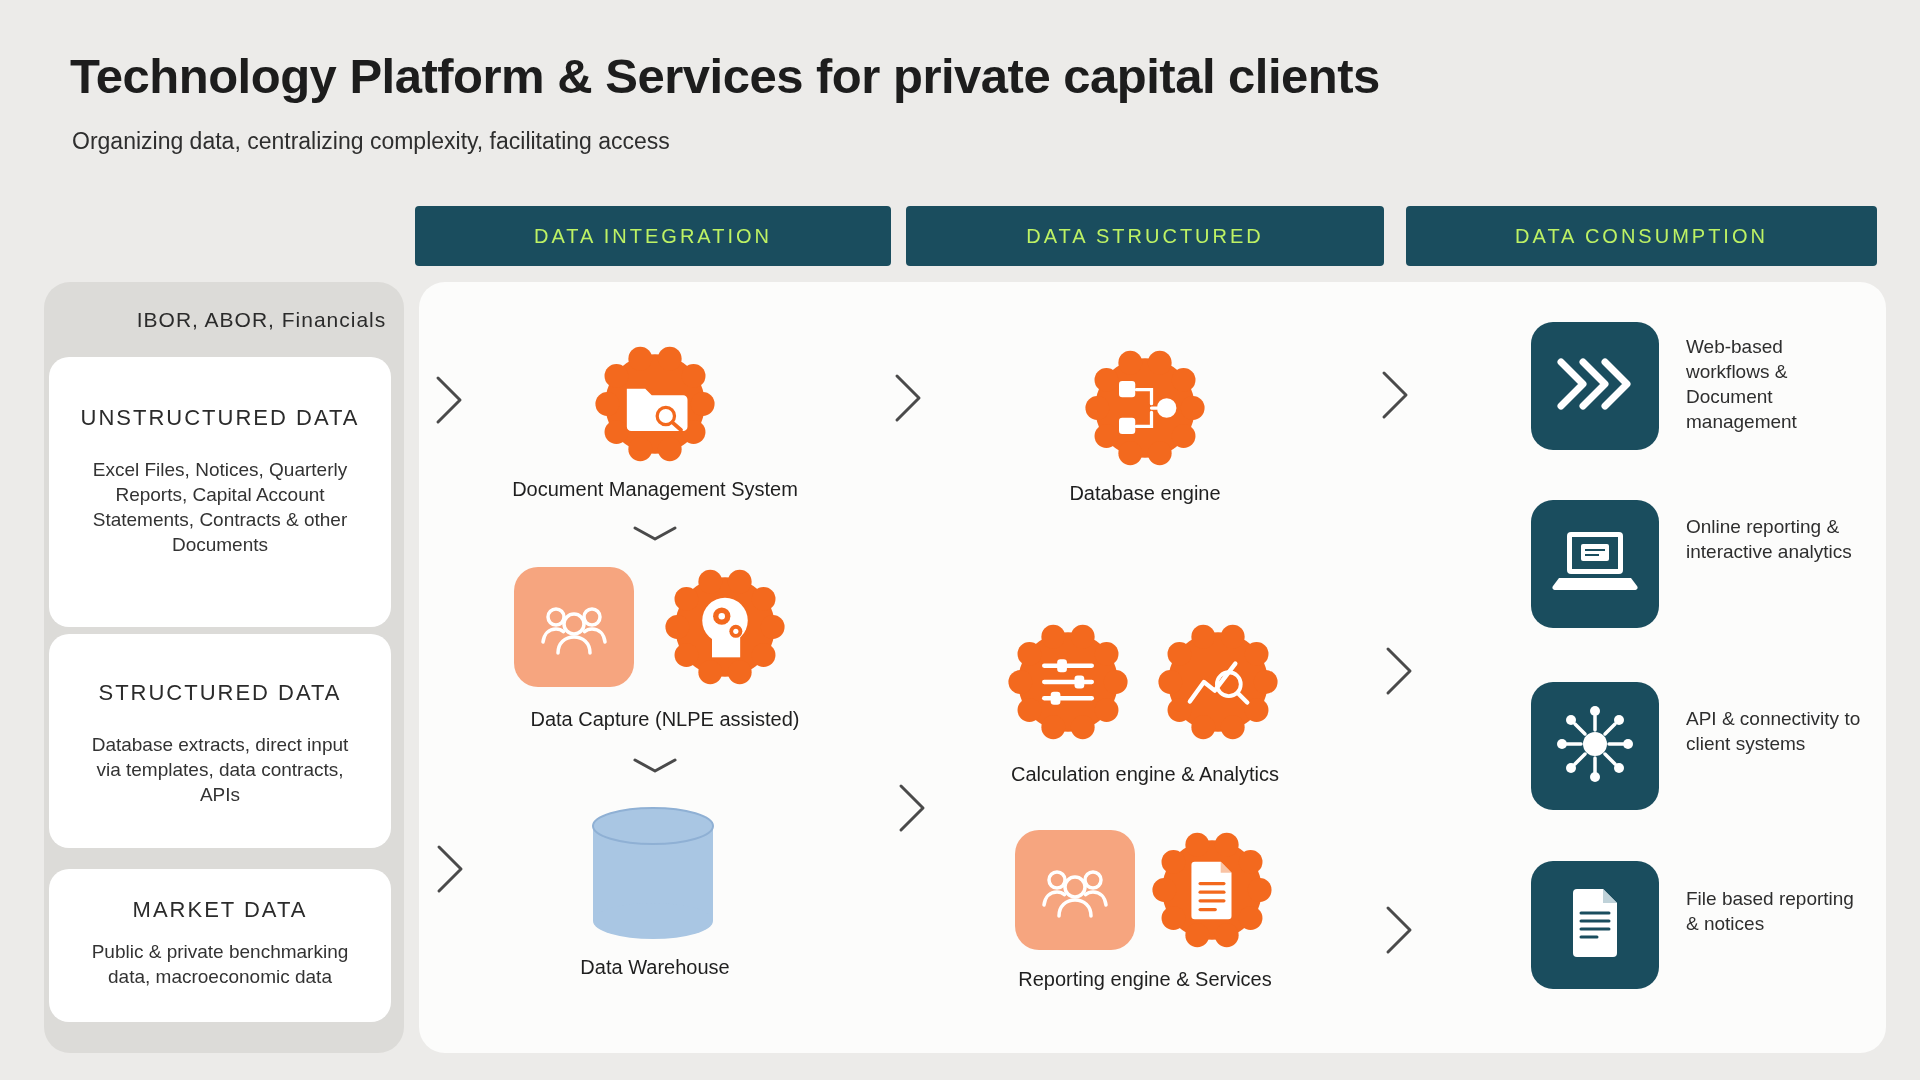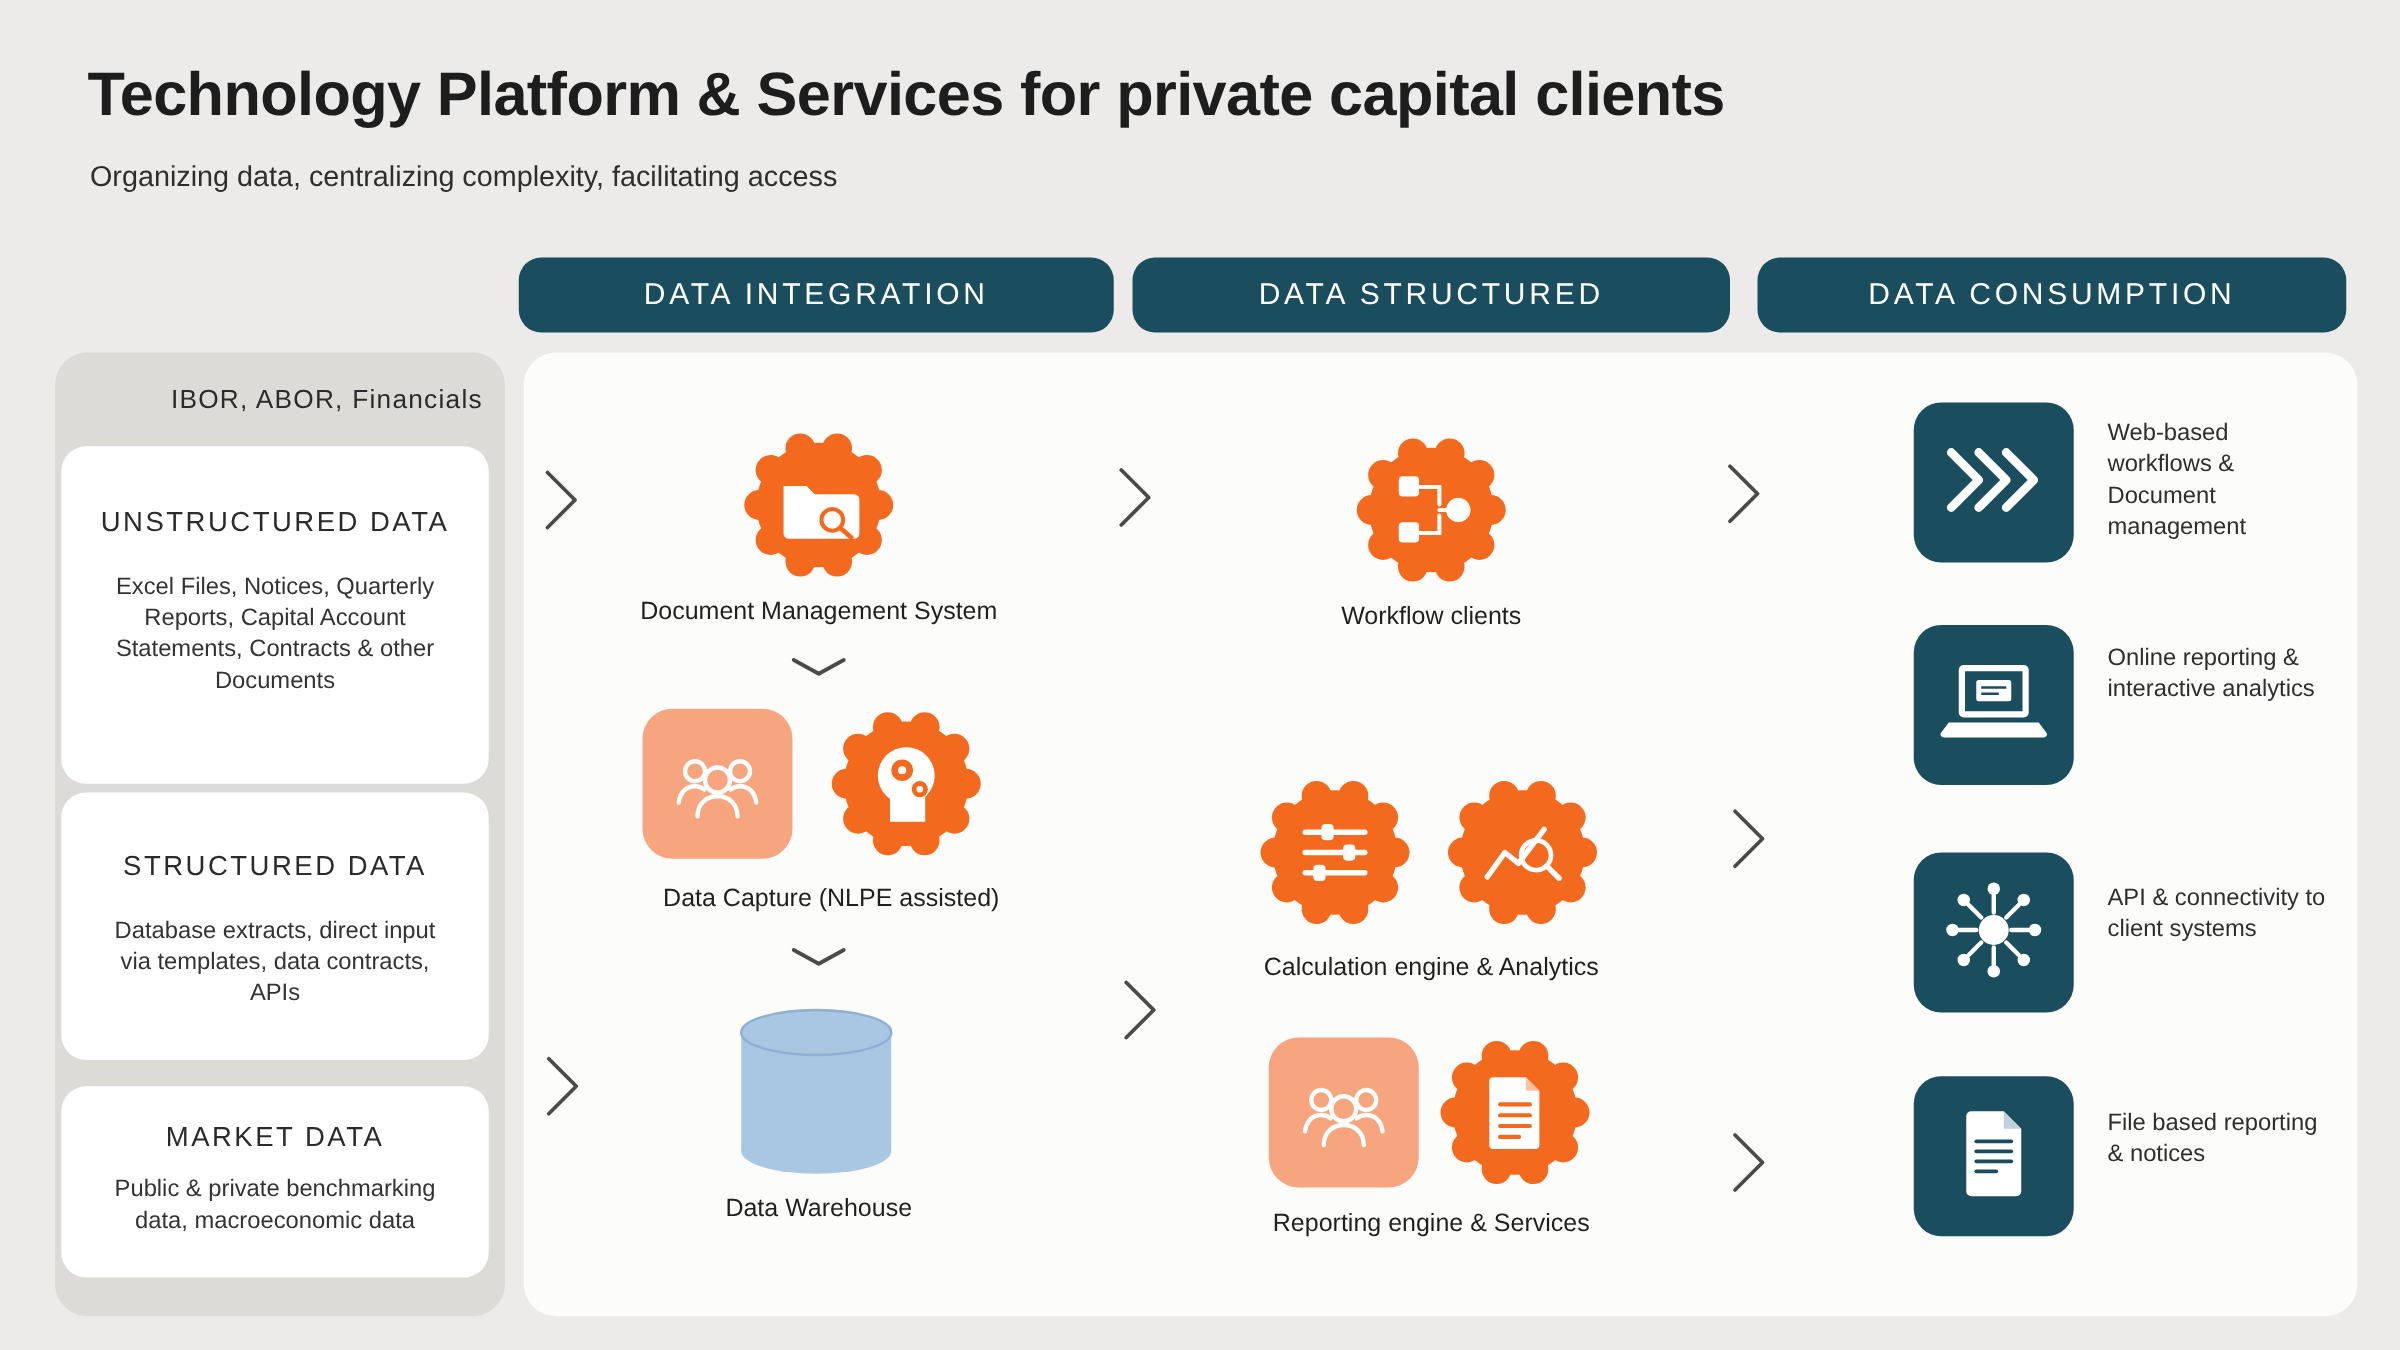--- a/index.html
+++ b/index.html
@@ -7,22 +7,22 @@
   body { font-family:"Liberation Sans","DejaVu Sans",sans-serif; color:#222; }
   #stage { position:relative; width:1920px; height:1080px; background:#ECEBE9; overflow:hidden; }
   .abs { position:absolute; }
 
   .page-title { position:absolute; left:70px; top:48px; font-size:49px; font-weight:600; letter-spacing:-0.5px; color:#1d1d1d; }
   .page-subtitle { position:absolute; left:72px; top:128px; font-size:23px; color:#2e2e2e; }
 
   .brand { position:absolute; left:1628px; top:86px; display:flex; align-items:center; gap:8px; }
   .brand-text { font-size:31px; font-weight:700; color:#121212; letter-spacing:-0.5px; }
 
-  .pill { position:absolute; height:60px; background:#1A4D5E; border-radius:18px; color:#ffffff;
-          display:flex; align-items:center; justify-content:center; font-size:24px; letter-spacing:3px; }
+  .pill { position:absolute; height:60px; background:#1A4D5E; border-radius:4px; color:#bef264;
+          display:flex; align-items:center; justify-content:center; font-size:20px; letter-spacing:3px; }
 
   .sidebar { position:absolute; left:44px; top:282px; width:360px; height:771px; background:#DCDBD8; border-radius:26px; }
   .sidebar-heading { position:absolute; left:44px; top:308px; width:435px; text-align:center;
                      font-size:21px; letter-spacing:1px; color:#2b2b2b; }
   .card { position:absolute; background:#fff; border-radius:20px; text-align:center; padding:4px 28px; }
   .card-title { font-size:22px; letter-spacing:2px; color:#2b2b2b; }
   .card-body { font-size:19px; line-height:1.32; color:#333; margin-top:26px; }
 
   .panel { position:absolute; left:419px; top:282px; width:1467px; height:771px; background:#FCFCFB; border-radius:26px; }
 
@@ -166,21 +166,21 @@
       <g stroke="#fff" stroke-width="3" fill="none" stroke-linecap="round">
         <path d="M52 43h14v13"></path>
         <path d="M52 77h14v-13"></path>
         <path d="M66 60h5"></path>
       </g>
       <rect x="36" y="35" width="15" height="15" rx="3" fill="#fff"></rect>
       <rect x="36" y="69" width="15" height="15" rx="3" fill="#fff"></rect>
       <circle cx="80" cy="60" r="9" fill="#fff"></circle>
     </svg>
   </div>
-  <div class="icon-label" style="left:995px; top:482px; width:300px;">Workflow clients</div>
+  <div class="icon-label" style="left:995px; top:482px; width:300px;">Database engine</div>
 
   <div class="abs" style="left:1003px; top:617px;">
     <svg width="130" height="130" viewBox="0 0 120 120">
       <g fill="#F3691E">
         <circle cx="60" cy="60" r="46"></circle>
         <circle cx="104" cy="60" r="11"></circle>
           <circle cx="95.6" cy="85.9" r="11"></circle>
         <circle cx="73.6" cy="101.8" r="11"></circle>
           <circle cx="46.4" cy="101.8" r="11"></circle>
         <circle cx="24.4" cy="85.9" r="11"></circle>

